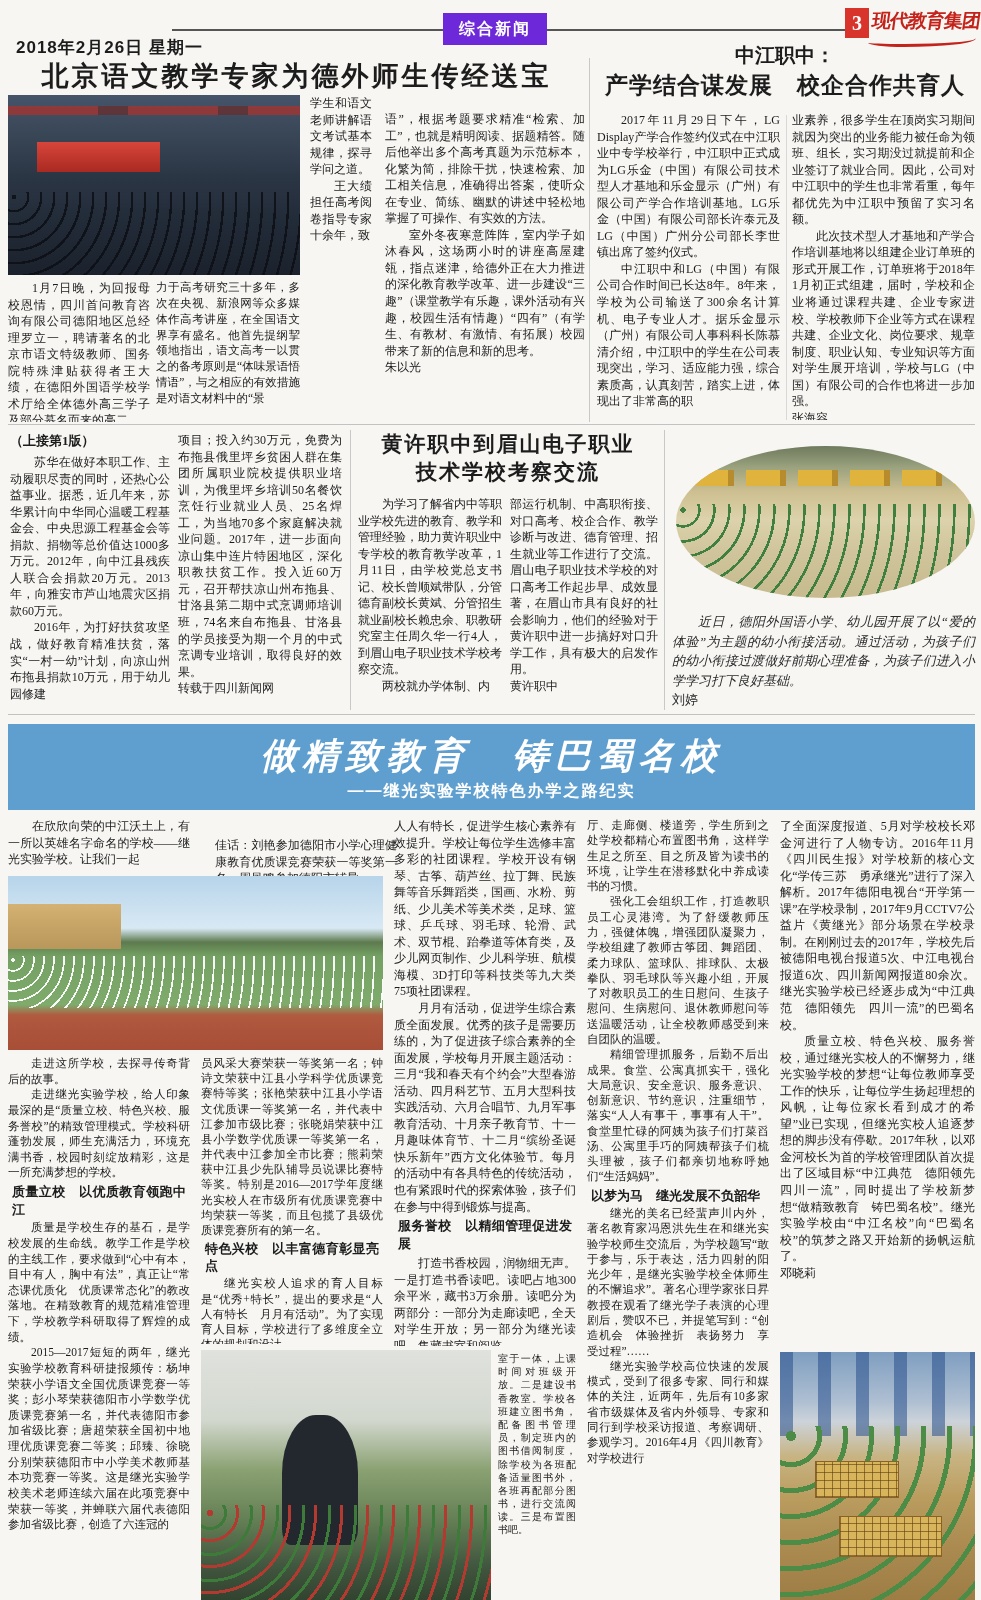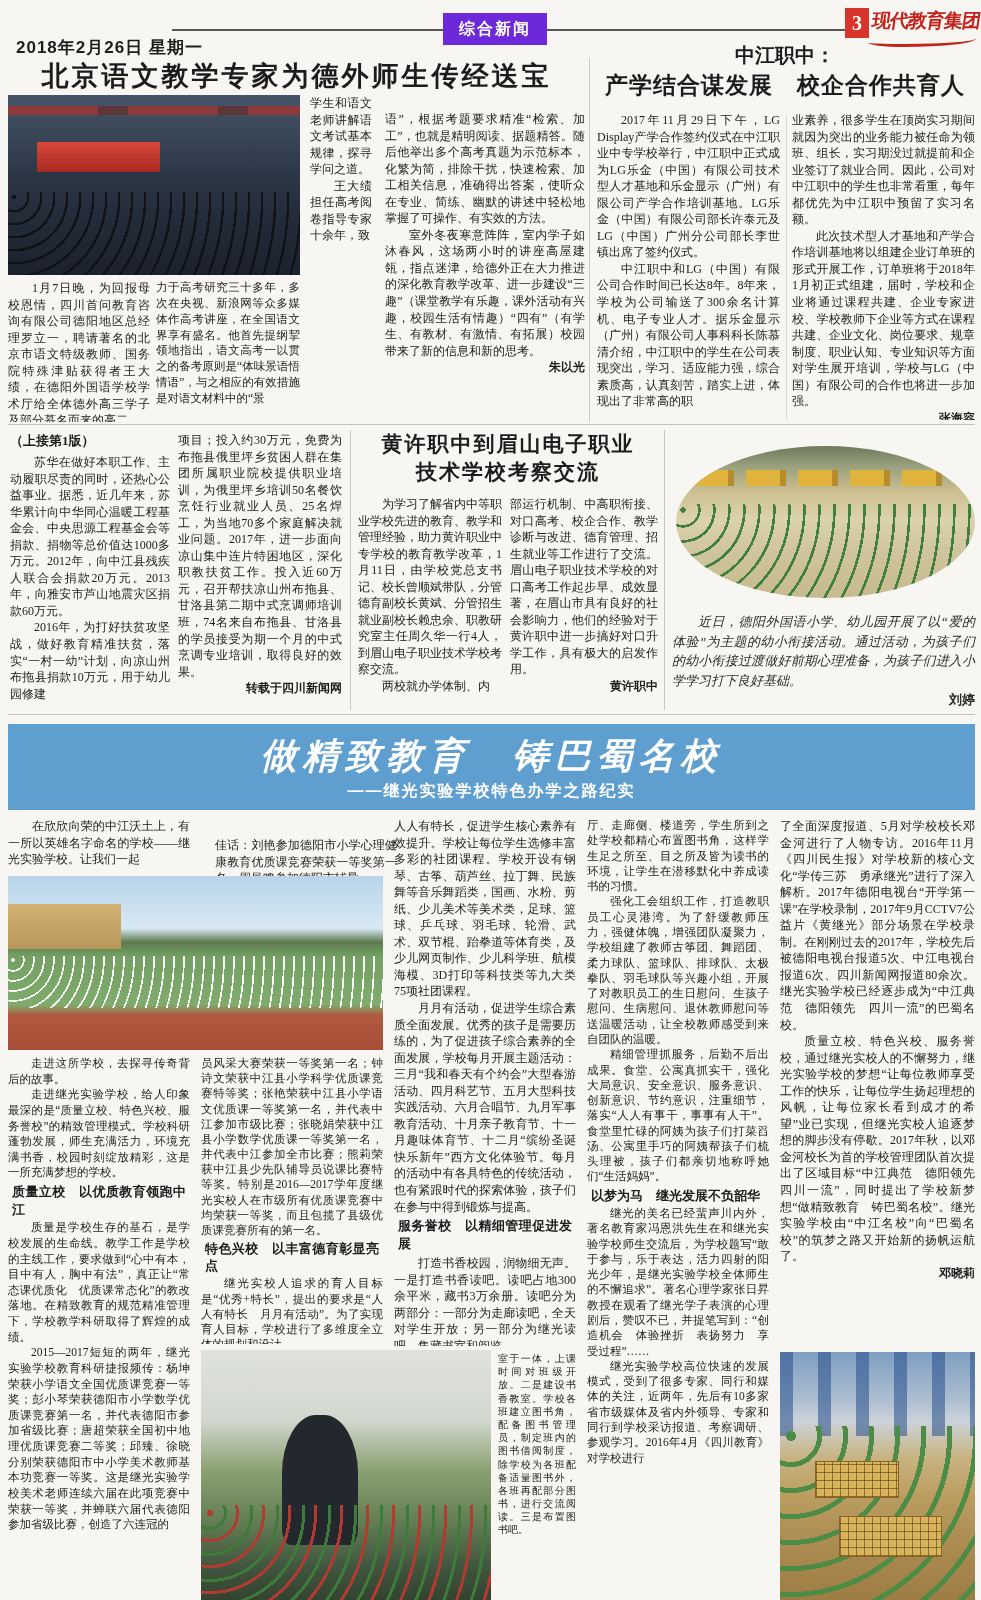--- a/index.html
+++ b/index.html
@@ -3,21 +3,21 @@
 <meta charset="utf-8">
 <style>
   html,body{margin:0;padding:0;background:#888;}
   .page{position:relative;width:981px;height:1600px;background:#f7f6f3;overflow:hidden;
         font-family:"Liberation Serif","DejaVu Serif",serif;color:#1c1c1c;}
   .col{position:absolute;text-align:justify;font-size:12px;line-height:1.38;overflow:hidden;}
   .col p{margin:0;text-indent:2em;}
   .col p.noind{text-indent:0;}
   .sub{font-family:"Liberation Sans","DejaVu Sans",sans-serif;font-weight:bold;text-indent:0 !important;
        font-size:13px;margin:2px 4px !important;}
-  .byl{font-weight:bold;text-align:right;text-indent:0 !important;}
+  .byl{font-weight:normal;text-indent:0 !important;}
   .hline{position:absolute;height:1px;background:#c2c2c2;}
   .vline{position:absolute;width:1px;background:#c8c8c8;}
   
   .hdr-date{position:absolute;left:16px;top:16px;font-size:17px;font-weight:bold;letter-spacing:1px;
             font-family:"Liberation Sans","DejaVu Sans",sans-serif;margin-top:20px;}
   .hdr-rule{position:absolute;left:172px;top:29px;width:676px;height:2px;background:#555;}
   .hdr-badge{position:absolute;left:443px;top:13px;width:104px;height:32px;background:#6d28d9;color:#fff;
              font-size:16px;font-weight:bold;text-align:center;line-height:32px;letter-spacing:2px;
              font-family:"Liberation Sans","DejaVu Sans",sans-serif;}
   .hdr-pagenum{position:absolute;left:845px;top:8px;width:24px;height:30px;background:#d9342b;color:#fff;

